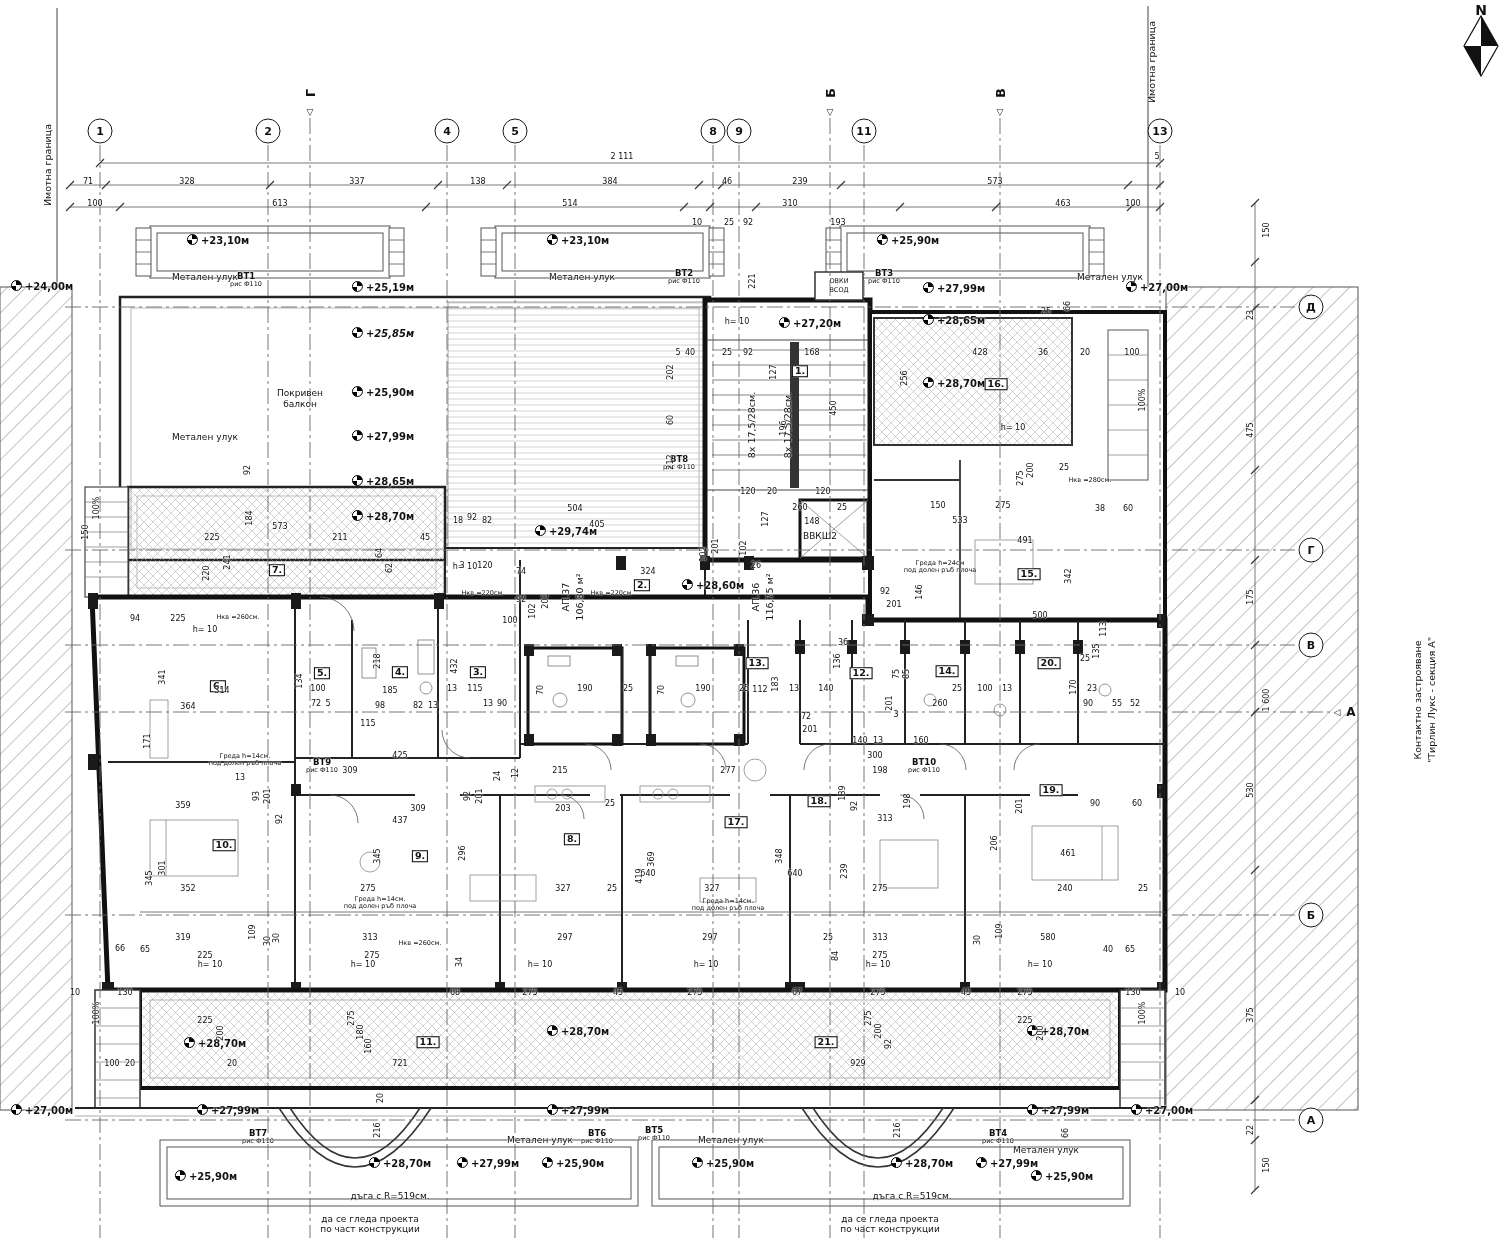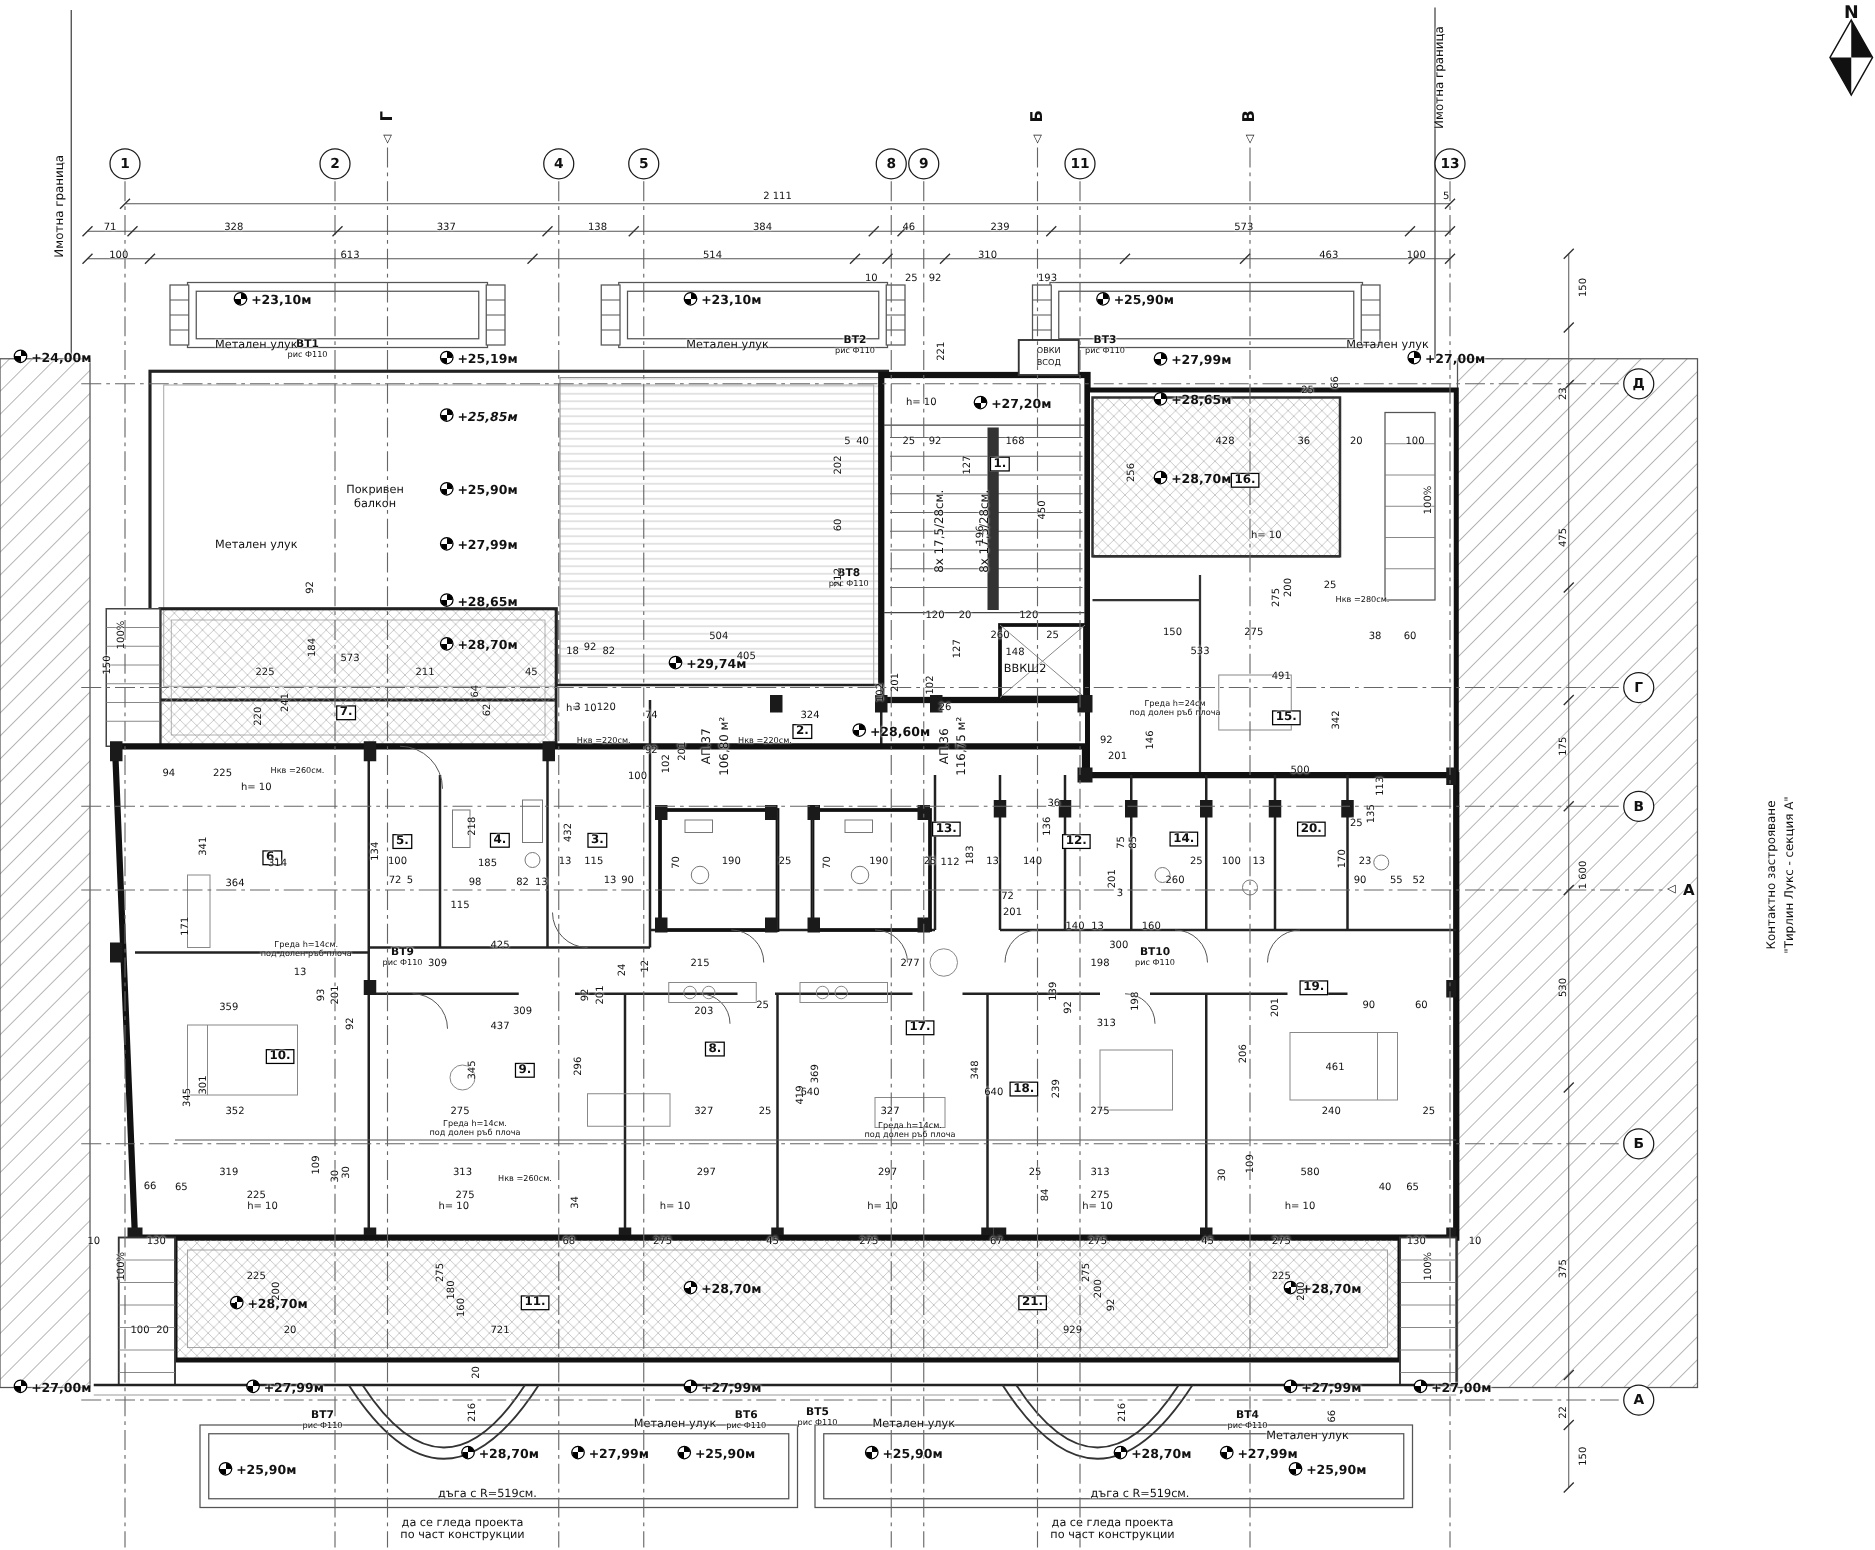--- a/index.html
+++ b/index.html
@@ -314,21 +314,21 @@
       <span class="ann room" style="left: 572px; top: 839px; transform: translate(-50%, -50%);">8.</span>
       <span class="ann room" style="left: 420px; top: 856px; transform: translate(-50%, -50%);">9.</span>
       <span class="ann room" style="left: 224px; top: 845px; transform: translate(-50%, -50%);">10.</span>
       <span class="ann room" style="left: 428px; top: 1042px; transform: translate(-50%, -50%);">11.</span>
       <span class="ann room" style="left: 861px; top: 673px; transform: translate(-50%, -50%);">12.</span>
       <span class="ann room" style="left: 757px; top: 663px; transform: translate(-50%, -50%);">13.</span>
       <span class="ann room" style="left: 947px; top: 671px; transform: translate(-50%, -50%); text-align: center;">14.</span>
       <span class="ann room" style="left: 1029px; top: 574px; transform: translate(-50%, -50%);">15.</span>
       <span class="ann room" style="left: 996px; top: 384px; transform: translate(-50%, -50%);">16.</span>
       <span class="ann room" style="left: 736px; top: 822px; transform: translate(-50%, -50%);">17.</span>
-      <span class="ann room" style="left: 819px; top: 871px; transform: translate(-50%, -50%);">18.</span>
+      <span class="ann room" style="left: 819px; top: 801px; transform: translate(-50%, -50%);">18.</span>
       <span class="ann room" style="left: 1051px; top: 790px; transform: translate(-50%, -50%);">19.</span>
       <span class="ann room" style="left: 1049px; top: 663px; transform: translate(-50%, -50%);">20.</span>
       <span class="ann room" style="left: 826px; top: 1042px; transform: translate(-50%, -50%);">21.</span>
       <span class="ann vt" style="left: 246px; top: 276px; transform: translate(-50%, -50%);">ВТ1</span>
       <span class="ann vt" style="left: 684px; top: 273px; transform: translate(-50%, -50%);">ВТ2</span>
       <span class="ann vt" style="left: 884px; top: 273px; transform: translate(-50%, -50%);">ВТ3</span>
       <span class="ann vt" style="left: 679px; top: 459px; transform: translate(-50%, -50%);">ВТ8</span>
       <span class="ann vt" style="left: 322px; top: 762px; transform: translate(-50%, -50%);">ВТ9</span>
       <span class="ann vt" style="left: 924px; top: 762px; transform: translate(-50%, -50%);">ВТ10</span>
       <span class="ann vt" style="left: 258px; top: 1133px; transform: translate(-50%, -50%);">ВТ7</span>
@@ -509,21 +509,21 @@
       <span class="ann dim" style="left: 776px; top: 684px; transform: translate(-50%, -50%) rotate(-90deg);">183</span>
       <span class="ann dim" style="left: 794px; top: 689px; transform: translate(-50%, -50%);">13</span>
       <span class="ann dim" style="left: 826px; top: 689px; transform: translate(-50%, -50%);">140</span>
       <span class="ann dim" style="left: 838px; top: 661px; transform: translate(-50%, -50%) rotate(-90deg);">136</span>
       <span class="ann dim" style="left: 843px; top: 643px; transform: translate(-50%, -50%);">36</span>
       <span class="ann dim" style="left: 806px; top: 717px; transform: translate(-50%, -50%);">72</span>
       <span class="ann dim" style="left: 810px; top: 730px; transform: translate(-50%, -50%);">201</span>
       <span class="ann dim" style="left: 860px; top: 741px; transform: translate(-50%, -50%);">140</span>
       <span class="ann dim" style="left: 878px; top: 741px; transform: translate(-50%, -50%);">13</span>
       <span class="ann dim" style="left: 921px; top: 741px; transform: translate(-50%, -50%);">160</span>
-      <span class="ann dim" style="left: 875px; top: 756px; transform: translate(-50%, -50%); margin-left: 20px;">300</span>
+      <span class="ann dim" style="left: 875px; top: 756px; transform: translate(-50%, -50%);">300</span>
       <span class="ann dim" style="left: 880px; top: 771px; transform: translate(-50%, -50%);">198</span>
       <span class="ann dim" style="left: 897px; top: 674px; transform: translate(-50%, -50%) rotate(-90deg);">75</span>
       <span class="ann dim" style="left: 907px; top: 674px; transform: translate(-50%, -50%) rotate(-90deg);">85</span>
       <span class="ann dim" style="left: 890px; top: 703px; transform: translate(-50%, -50%) rotate(-90deg);">201</span>
       <span class="ann dim" style="left: 896px; top: 715px; transform: translate(-50%, -50%);">3</span>
       <span class="ann dim" style="left: 135px; top: 619px; transform: translate(-50%, -50%);">94</span>
       <span class="ann dim" style="left: 178px; top: 619px; transform: translate(-50%, -50%);">225</span>
       <span class="ann dim" style="left: 188px; top: 707px; transform: translate(-50%, -50%);">364</span>
       <span class="ann dim" style="left: 222px; top: 691px; transform: translate(-50%, -50%);">314</span>
       <span class="ann dim" style="left: 163px; top: 677px; transform: translate(-50%, -50%) rotate(-90deg);">341</span>

